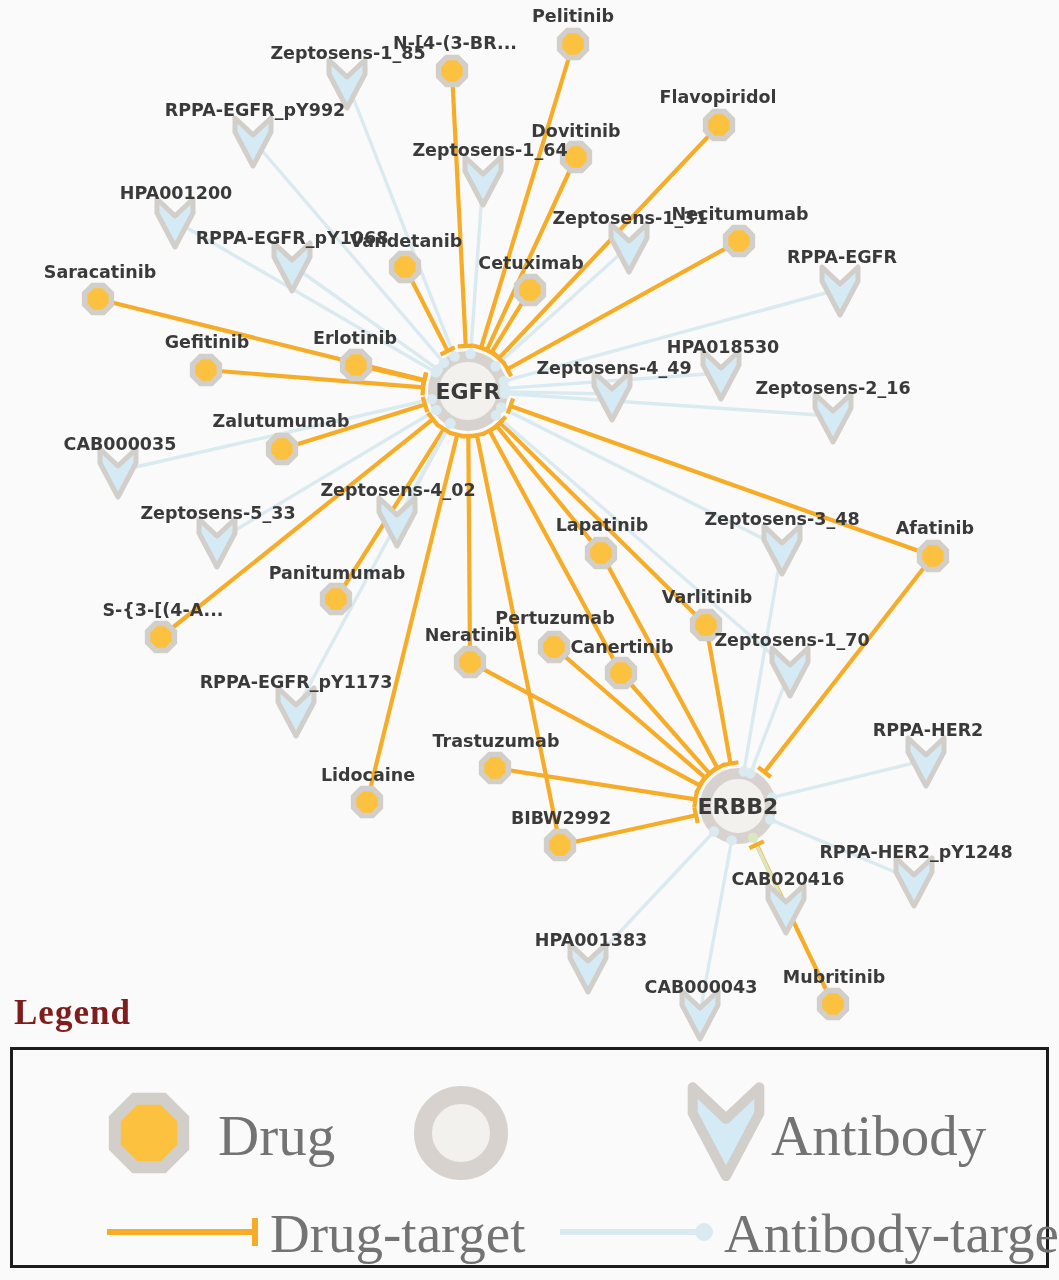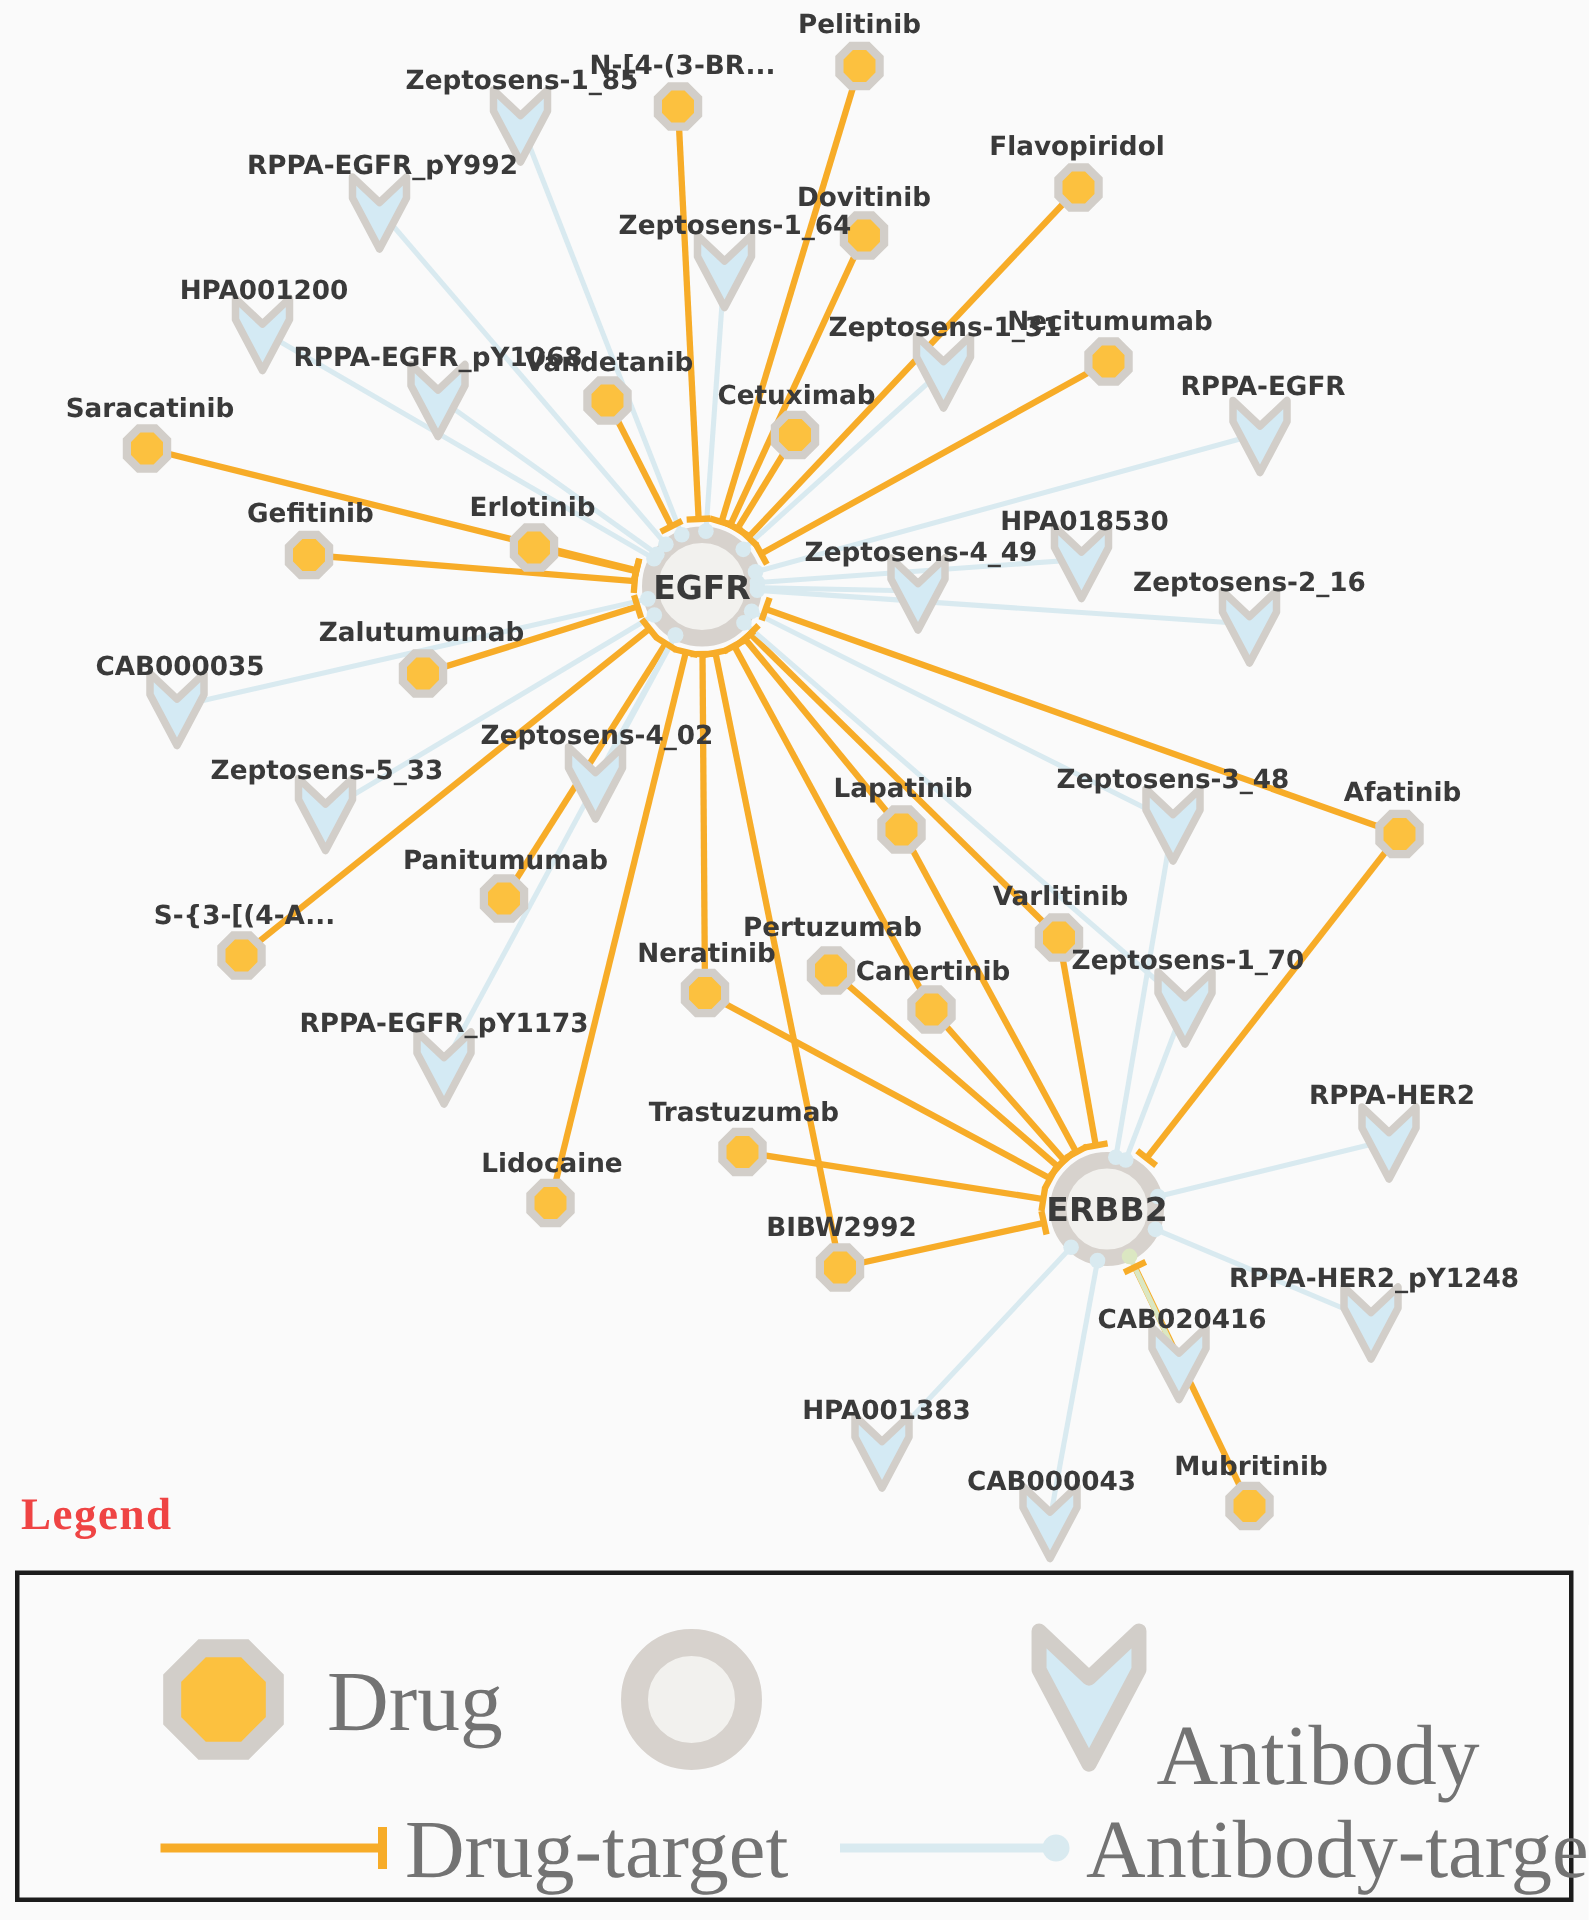--- a/index.html
+++ b/index.html
@@ -1,21 +1,21 @@
 <!DOCTYPE html>
 <html><head>
 <meta charset="utf-8">
 <style>
   html,body{margin:0;padding:0;}
   body{font-family:"DejaVu Sans",sans-serif;}
   #screen{position:relative;width:1059px;height:1280px;background:#fafafa;overflow:hidden;}
   #net{position:absolute;left:0;top:0;}
   #net text{font-family:"DejaVu Sans",sans-serif;}
   .legend-title{position:absolute;left:14px;top:993px;font-family:"Liberation Serif","DejaVu Serif",serif;
-    font-weight:bold;font-size:30px;color:#ef4444;letter-spacing:1px;}
+    font-weight:bold;font-size:35px;color:#7f1d1d;letter-spacing:1px;}
   .legend-box{position:absolute;left:10px;top:1047px;width:1033px;height:215px;border:3px solid #1c1c1c;background:#fafafa;}
   .legend-box .sw{position:absolute;}
   .legend-label{position:absolute;font-family:"Liberation Serif","DejaVu Serif",serif;color:#737373;
     transform:translateY(-50%);white-space:nowrap;}
   .node-label-lg{font-size:57px;}
   .edge-label-lg{font-size:55px;}
 </style>
 </head>
 <body>
 
@@ -238,21 +238,21 @@
       </svg>
     <div class="legend-label node-label-lg" style="left:205px;top:85px;">Drug</div>
 
     <svg class="sw" style="left:398px;top:33px;" width="100" height="100" viewBox="0 0 100 100" id="sw-gene">
         <circle cx="50" cy="50" r="38" fill="#f2f1ee" stroke="#d7d2cd" stroke-width="18"></circle>
       </svg>
 
     <svg class="sw" style="left:671px;top:30px;" width="84" height="104" viewBox="0 0 84 104" id="sw-ab">
         <path d="M 8.699999999999996,7.299999999999997 L 42,38.75 L 75.30000000000001,7.299999999999997 L 75.30000000000001,33.2 L 42,96.1 L 8.699999999999996,33.2 Z" fill="#d4eaf4" stroke="#d2cec9" stroke-width="10" stroke-linejoin="round"></path>
       </svg>
-    <div class="legend-label node-label-lg" style="left:758px;top:85px;margin-top:36px;">Antibody</div>
+    <div class="legend-label node-label-lg" style="left:758px;top:85px;">Antibody</div>
 
     <svg class="sw" style="left:90px;top:162px;" width="172" height="40" viewBox="0 0 172 40" id="sw-dedge">
         <line x1="4" y1="20" x2="152" y2="20" stroke="#f7ac28" stroke-width="6"></line>
         <line x1="152" y1="6" x2="152" y2="34" stroke="#f7ac28" stroke-width="6"></line>
       </svg>
     <div class="legend-label edge-label-lg" style="left:257px;top:183px;">Drug-target</div>
 
     <svg class="sw" style="left:543px;top:162px;" width="166" height="40" viewBox="0 0 166 40" id="sw-aedge">
         <line x1="4" y1="20" x2="146" y2="20" stroke="#d9eaf0" stroke-width="6"></line>
         <circle cx="148" cy="20" r="9" fill="#d9eaf0"></circle>

